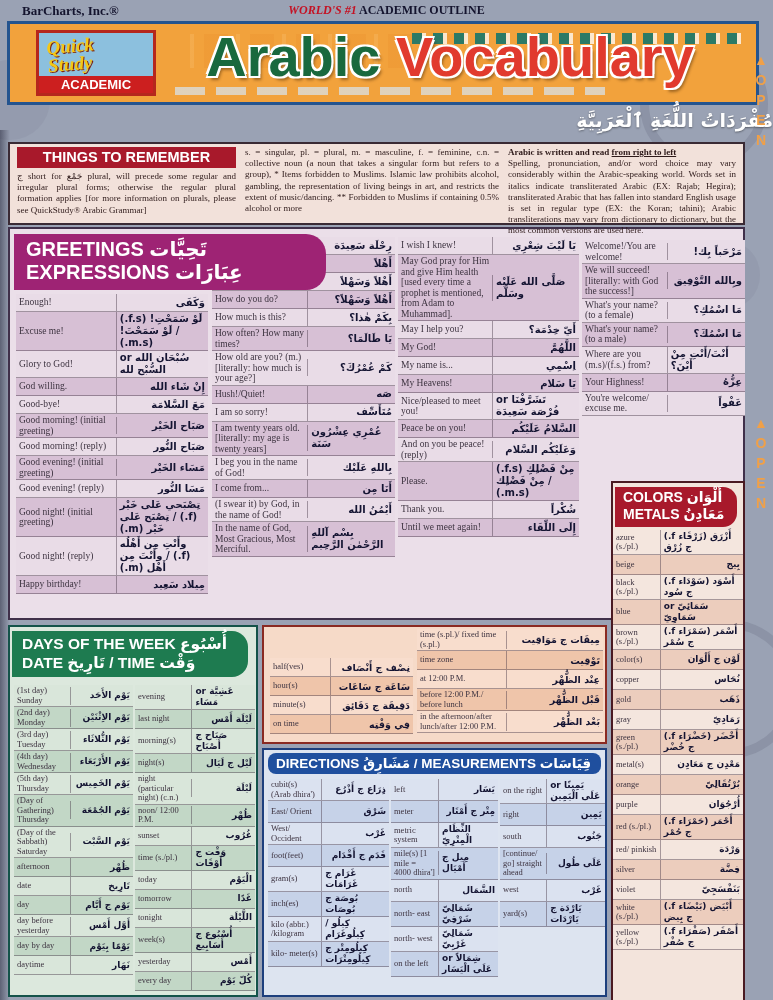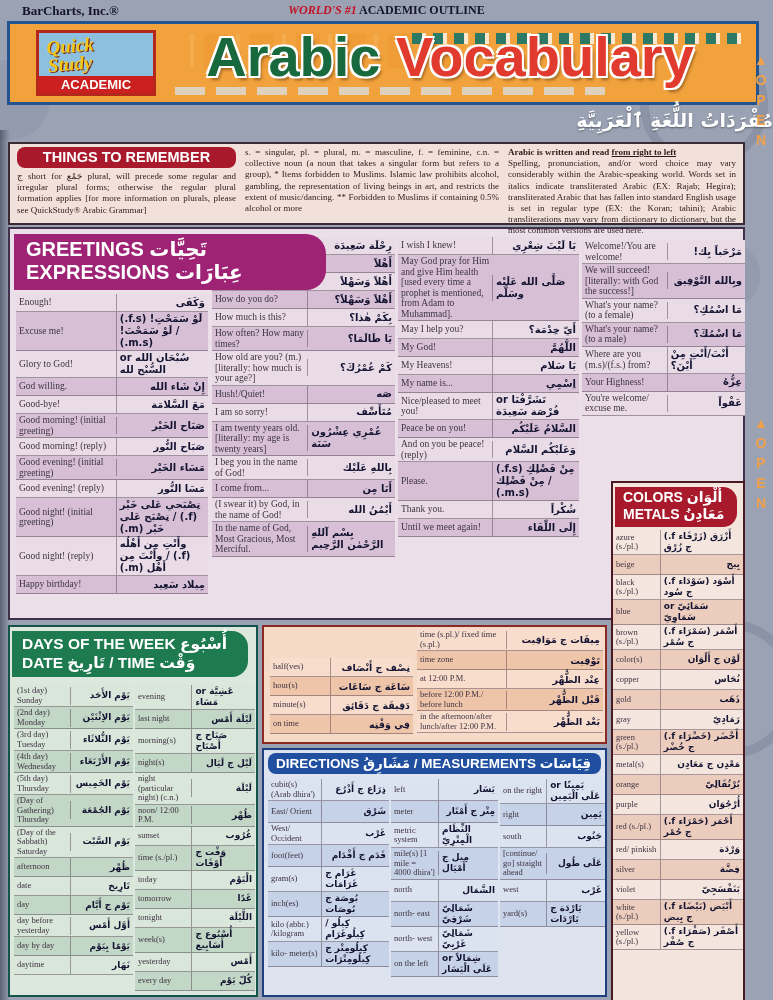--- a/index.html
+++ b/index.html
@@ -48,21 +48,21 @@
   .panel { position:absolute; box-sizing:border-box; }
   .trow { display:flex; align-items:center; border-bottom:1px solid rgba(70,55,70,.45); }
   .trow .en { font-family:"Liberation Serif", serif; color:#3d3340; padding:1px 3px; box-sizing:border-box; }
   .trow .ar { font-family:"DejaVu Sans", sans-serif; font-weight:bold; color:#141432; padding:1px 3px;
               box-sizing:border-box; border-left:1px solid rgba(70,55,70,.45); direction:rtl; text-align:left; }
 
   
   .things { left:8px; top:142px; width:737px; height:83px; background:#f2e1da; border:2px solid #3a2a34;
             display:flex; gap:9px; padding:3px 7px; z-index:2; }
   .things-title { background:#a8192b; color:#fff; font:bold 14.5px "Liberation Sans", sans-serif;
-            border-radius:8px; text-align:center; padding:2px 0 3px; margin-bottom:3px; }
+            border-radius:0; text-align:center; padding:2px 0 3px; margin-bottom:3px; }
   .things p { font-size:9px; line-height:11.2px; margin:0; text-align:justify; color:#2e1a1a; }
   .tcol1 { width:219px; } .tcol2 { width:254px; } .tcol3 { flex:1; }
   .tcol3 b u { text-decoration:underline; }
 
   
   .greetings { left:8px; top:227px; width:737px; height:393px; background:#ebdfe9; border:2px solid #40304a; z-index:1; }
   .greet-header { position:absolute; left:4px; top:5px; width:312px; background:#9e2374; color:#fff;
             border-radius:0 20px 20px 0; padding:4px 12px 6px; box-sizing:border-box;
             font-family:"Liberation Sans","DejaVu Sans",sans-serif; font-weight:bold; font-size:20px; line-height:23px; z-index:2; }
   .gcol { position:absolute; display:flex; flex-direction:column; }
@@ -304,26 +304,26 @@
         </div>
         <div class="trow">
           <span class="en">May I help you?</span>
           <span class="ar" dir="rtl">أَيّ خِدْمَة؟</span>
         </div>
         <div class="trow">
           <span class="en">My God!</span>
           <span class="ar" dir="rtl">اللَّهُمَّ</span>
         </div>
         <div class="trow">
+          <span class="en">My name is...</span>
+          <span class="ar" dir="rtl">اِسْمِي</span>
+        </div>
+        <div class="trow">
           <span class="en">My Heavens!</span>
           <span class="ar" dir="rtl">يَا سَلام</span>
-        </div>
-        <div class="trow">
-          <span class="en">My name is...</span>
-          <span class="ar" dir="rtl">اِسْمِي</span>
         </div>
         <div class="trow">
           <span class="en">Nice/pleased to meet you!</span>
           <span class="ar" dir="rtl">تَشَرَّفْنَا or فُرْصَة سَعِيدَة</span>
         </div>
         <div class="trow">
           <span class="en">Peace be on you!</span>
           <span class="ar" dir="rtl">السَّلامُ عَلَيْكُم</span>
         </div>
         <div class="trow">

